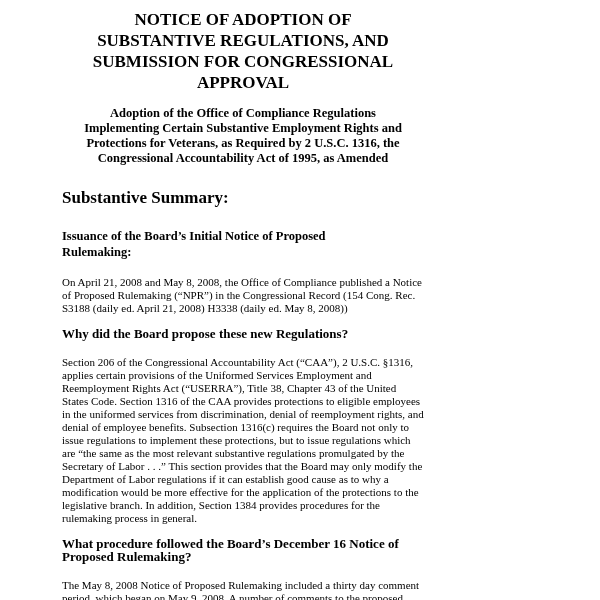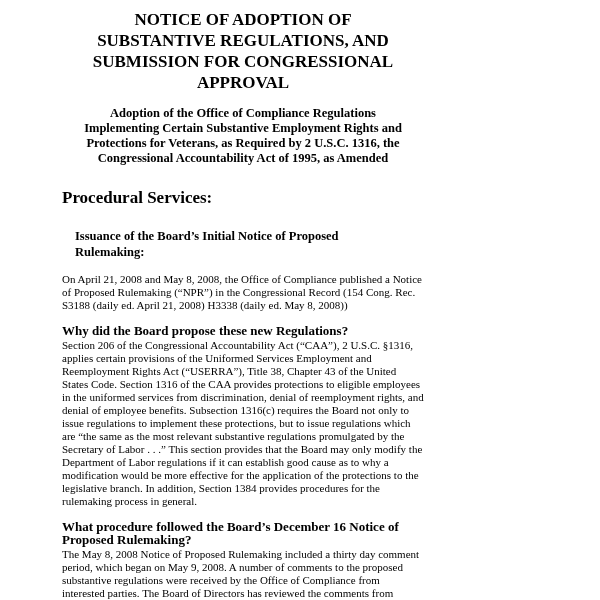--- a/index.html
+++ b/index.html
@@ -35,34 +35,34 @@
     white-space: pre-line;
     font-family: Liberation Serif, serif;
   }
   .section-heading {
     margin: 22px 0 20px 0;
     font-size: 17px;
     line-height: 20px;
     font-weight: bold;
   }
   .sub-heading-lg {
-    margin: 13px;
+    margin: 0;
     font-size: 12.5px;
     line-height: 16px;
     font-weight: bold;
     white-space: pre-line;
   }
   .sub-heading-sm {
     margin: 0;
     font-size: 13px;
     line-height: 13px;
     font-weight: bold;
   }
   .body-text {
-    margin: 2px 0 12px 0;
+    margin: 16px 0 12px 0;
     font-size: 11px;
     line-height: 13px;
     text-align: left;
   }
   .subsection { margin: 0; }
   .subsection-what { margin-top: 7px; }
 </style>
 </head>
 <body>
 
@@ -71,21 +71,21 @@
   <h1 class="doc-title">NOTICE OF ADOPTION OF
 SUBSTANTIVE REGULATIONS, AND
 SUBMISSION FOR CONGRESSIONAL
 APPROVAL</h1>
 
   <h2 class="doc-subtitle">Adoption of the Office of Compliance Regulations
 Implementing Certain Substantive Employment Rights and
 Protections for Veterans, as Required by 2 U.S.C. 1316, the
 Congressional Accountability Act of 1995, as Amended</h2>
 
-  <h3 class="section-heading">Procedural Services:</h3>
+  <h3 class="section-heading">Substantive Summary:</h3>
 
   <section class="subsection">
     <h4 class="sub-heading-lg">Issuance of the Board’s Initial Notice of Proposed
 Rulemaking:</h4>
     <p class="body-text">On April 21, 2008 and May 8, 2008, the Office of Compliance published a Notice of Proposed Rulemaking (“NPR”) in the Congressional Record (154 Cong. Rec. S3188 (daily ed. April 21, 2008) H3338 (daily ed. May 8, 2008))</p>
   </section>
 
   <section class="subsection">
     <h4 class="sub-heading-sm">Why did the Board propose these new Regulations?</h4>
     <p class="body-text">Section 206 of the Congressional Accountability Act (“CAA”), 2 U.S.C. §1316, applies certain provisions of the Uniformed Services Employment and Reemployment Rights Act (“USERRA”), Title 38, Chapter 43 of the United States Code. Section 1316 of the CAA provides protections to eligible employees in the uniformed services from discrimination, denial of reemployment rights, and denial of employee benefits. Subsection 1316(c) requires the Board not only to issue regulations to implement these protections, but to issue regulations which are “the same as the most relevant substantive regulations promulgated by the Secretary of Labor . . .” This section provides that the Board may only modify the Department of Labor regulations if it can establish good cause as to why a modification would be more effective for the application of the protections to the legislative branch. In addition, Section 1384 provides procedures for the rulemaking process in general.</p>

